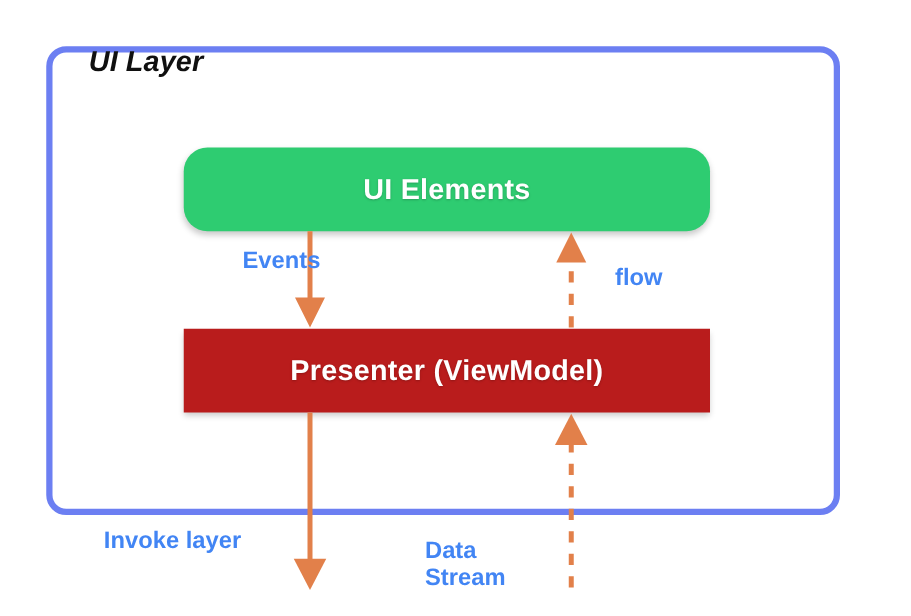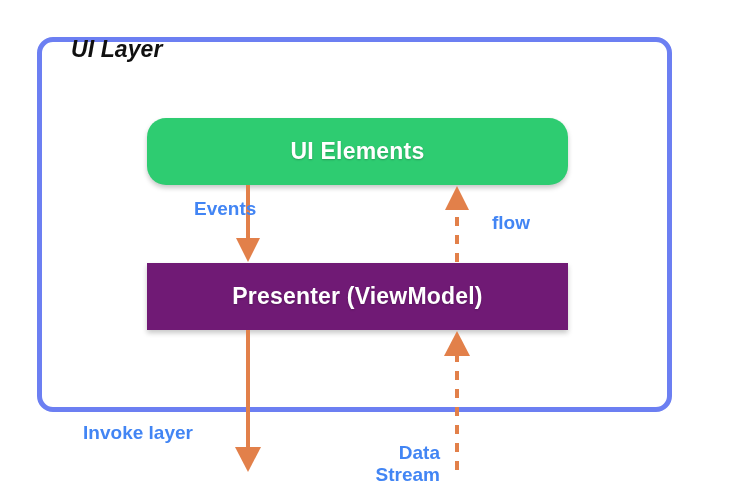--- a/index.html
+++ b/index.html
@@ -63,21 +63,21 @@
     width: 421px;
     height: 67px;
     background: #2ECC71;
     border-radius: 19px;
   }
   #node-presenter {
     left: 147px;
     top: 263px;
     width: 421px;
     height: 67px;
-    background: #701a75;
+    background: #b91c1c;
   }
 
   
   #arrows {
     position: absolute;
     left: 0;
     top: 0;
     width: 729px;
     height: 493px;
     pointer-events: none;
@@ -93,23 +93,23 @@
     line-height: 1.18;
   }
   #label-events   { left: 157px; top: 198px; margin-left: 37px; }
   #label-flow     { left: 492px; top: 212px; }
   #label-invoke   {
     left: 48px;  top: 422px;
     width: 180px;
     text-align: center;
   }
   #label-data-stream {
-    left: 340px; top: 442px;
+    left: 340px; top: 430px;
     width: 100px;
-    text-align: right;
+    text-align: left;
   }
   .edge-label .ln { display: block; }
 </style>
 </head>
 <body>
 
 <div id="stage">
 
   <div id="layer-box"></div>
 

